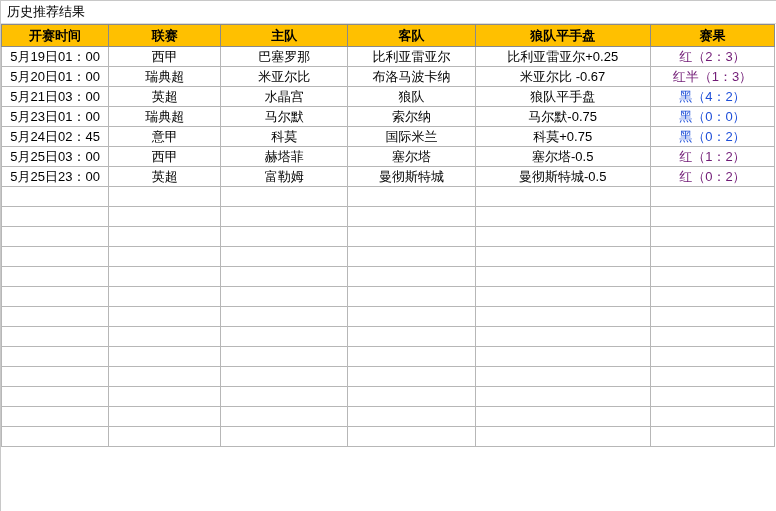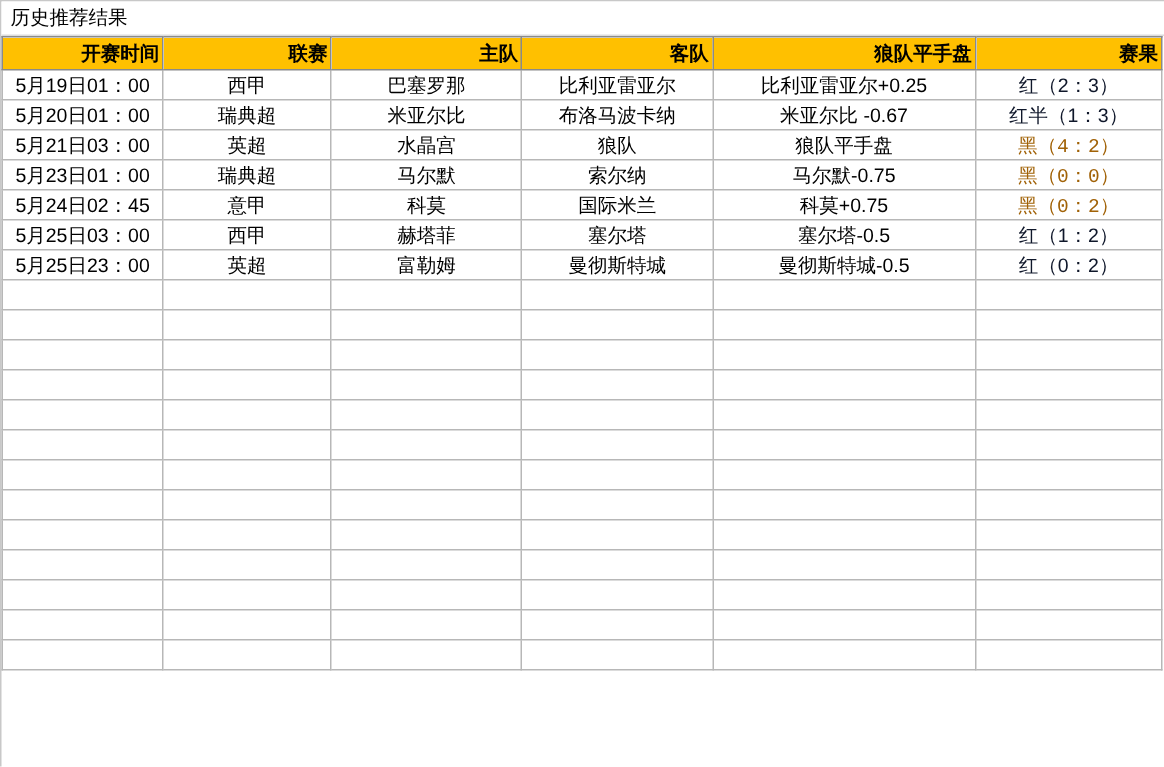--- a/index.html
+++ b/index.html
@@ -48,28 +48,26 @@
     vertical-align: middle;
     overflow: hidden;
     white-space: nowrap;
     background: #ffffff;
   }
   table.grid thead th {
     background: #ffc000;
     font-weight: bold;
     height: 21px;
     border: 1px solid #8a8a8a;
-    text-align: right;
   }
   td.red {
-    color: #0f172a;
+    color: #701a75;
   }
   td.black {
-    color: #a16207;
-    font-family: Liberation Mono, monospace;
+    color: #1d4ed8;
   }
   .blank-row td {
     height: 19px;
   }
   .col-time   { width: 107px; }
   .col-league { width: 112px; }
   .col-home   { width: 127px; }
   .col-away   { width: 127px; }
   .col-odds   { width: 175px; }
   .col-result { width: 124px; }

